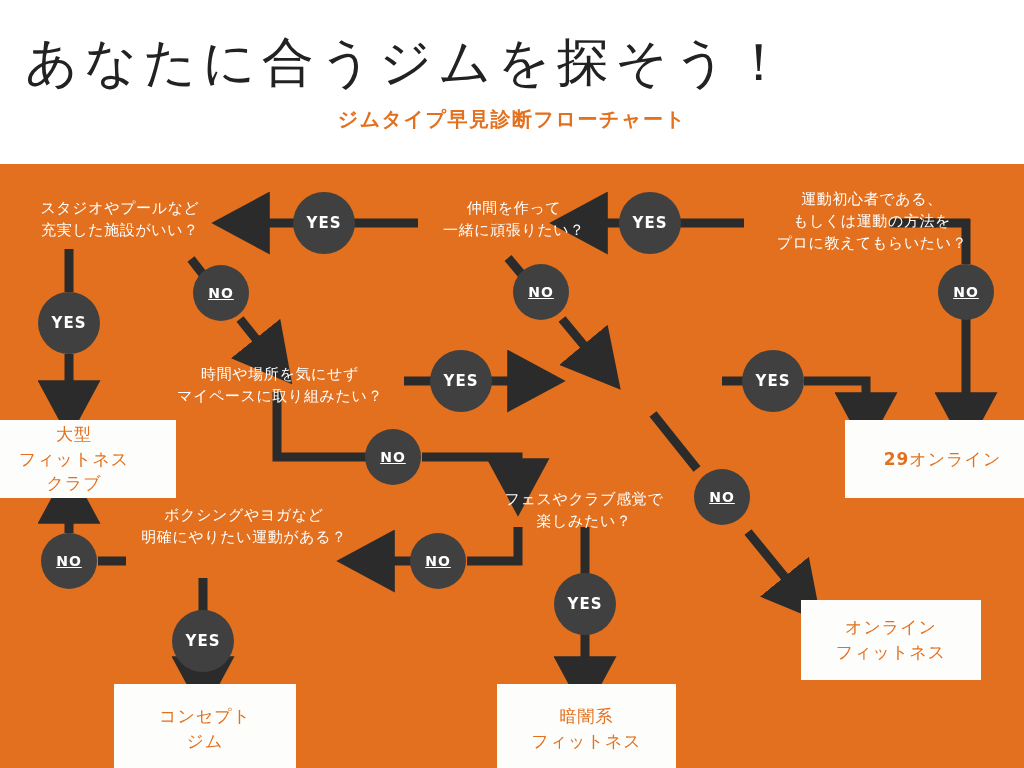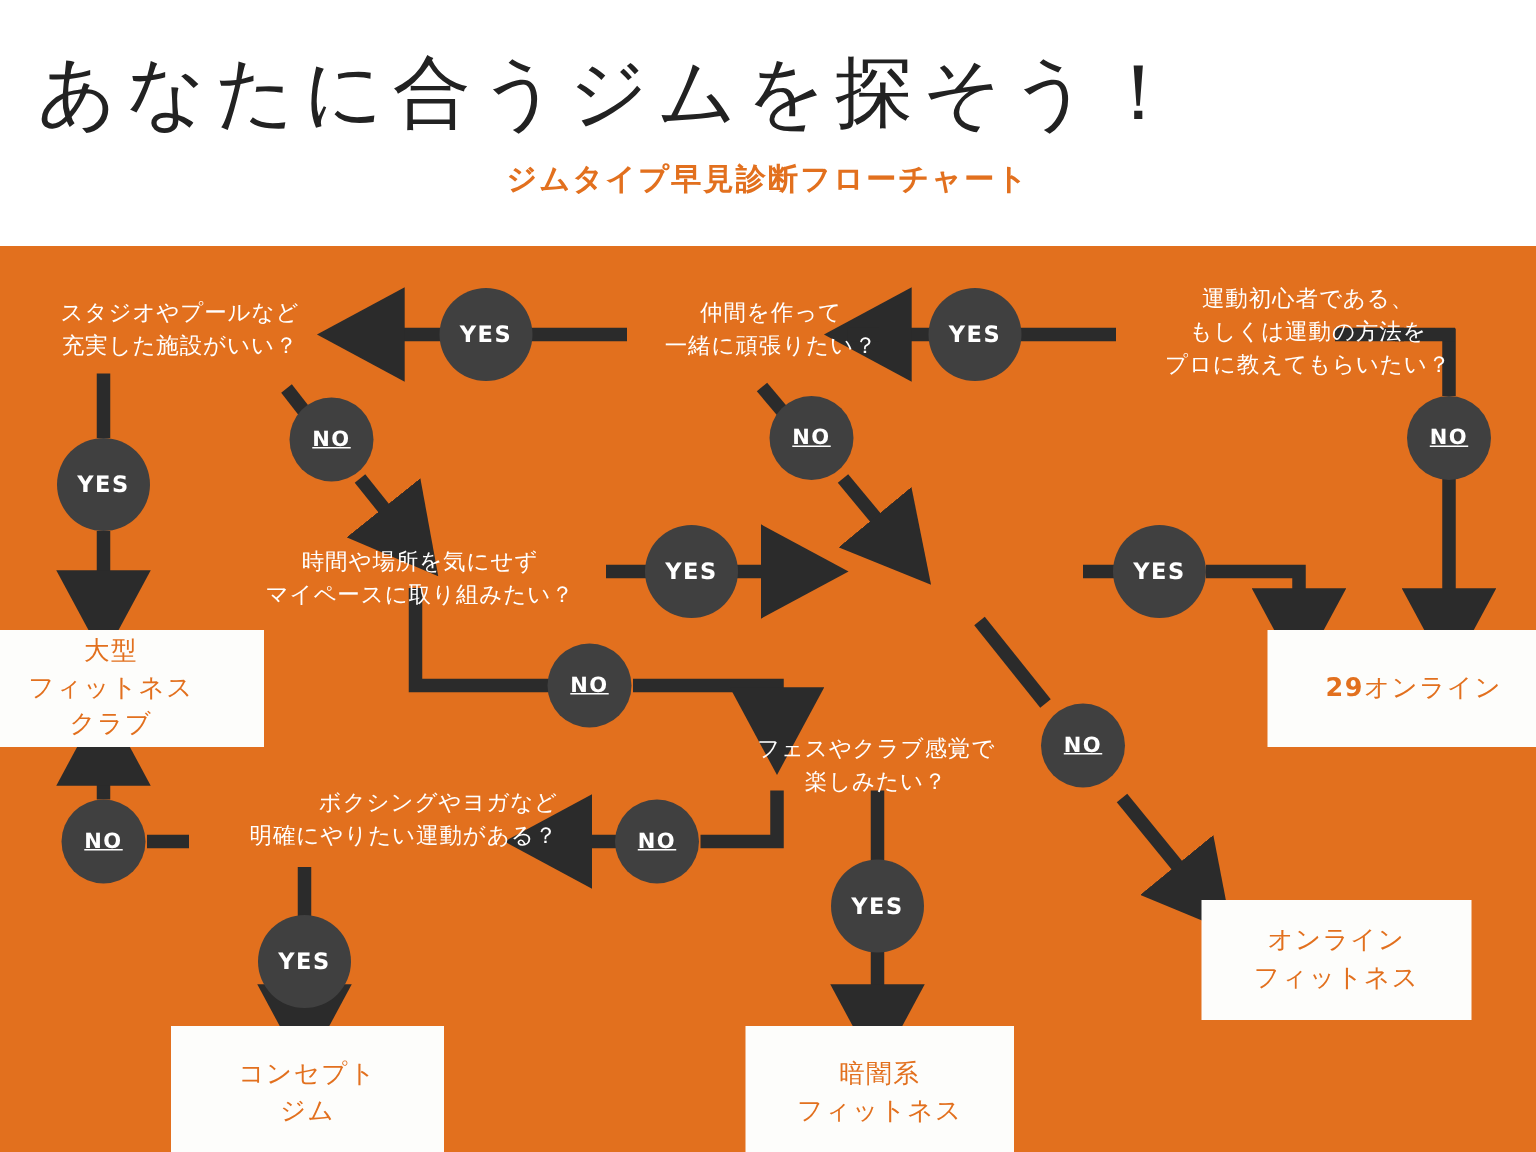--- a/index.html
+++ b/index.html
@@ -130,21 +130,21 @@
     <div class="q" style="left:-20px;top:34px;width:280px;">スタジオやプールなど
 充実した施設がいい？</div>
 
     <div class="q" style="left:156px;top:180px;width:248px;margin-top:20px;">時間や場所を気にせず
 マイペースに取り組みたい？</div>
 
 
     <div class="q" style="left:476px;top:325px;width:216px;">フェスやクラブ感覚で
 楽しみたい？</div>
 
-    <div class="q" style="left:116px;top:361px;width:256px;text-align:right;">ボクシングやヨガなど
+    <div class="q" style="left:116px;top:341px;width:256px;">ボクシングやヨガなど
 明確にやりたい運動がある？</div>
 
     <div class="badge y" style="left:619px;top:28px;">YES</div>
     <div class="badge n" style="left:938px;top:100px;">NO</div>
 
     <div class="badge y" style="left:293px;top:28px;">YES</div>
     <div class="badge n" style="left:513px;top:100px;">NO</div>
 
     <div class="badge y" style="left:38px;top:128px;">YES</div>
     <div class="badge n" style="left:193px;top:101px;">NO</div>

